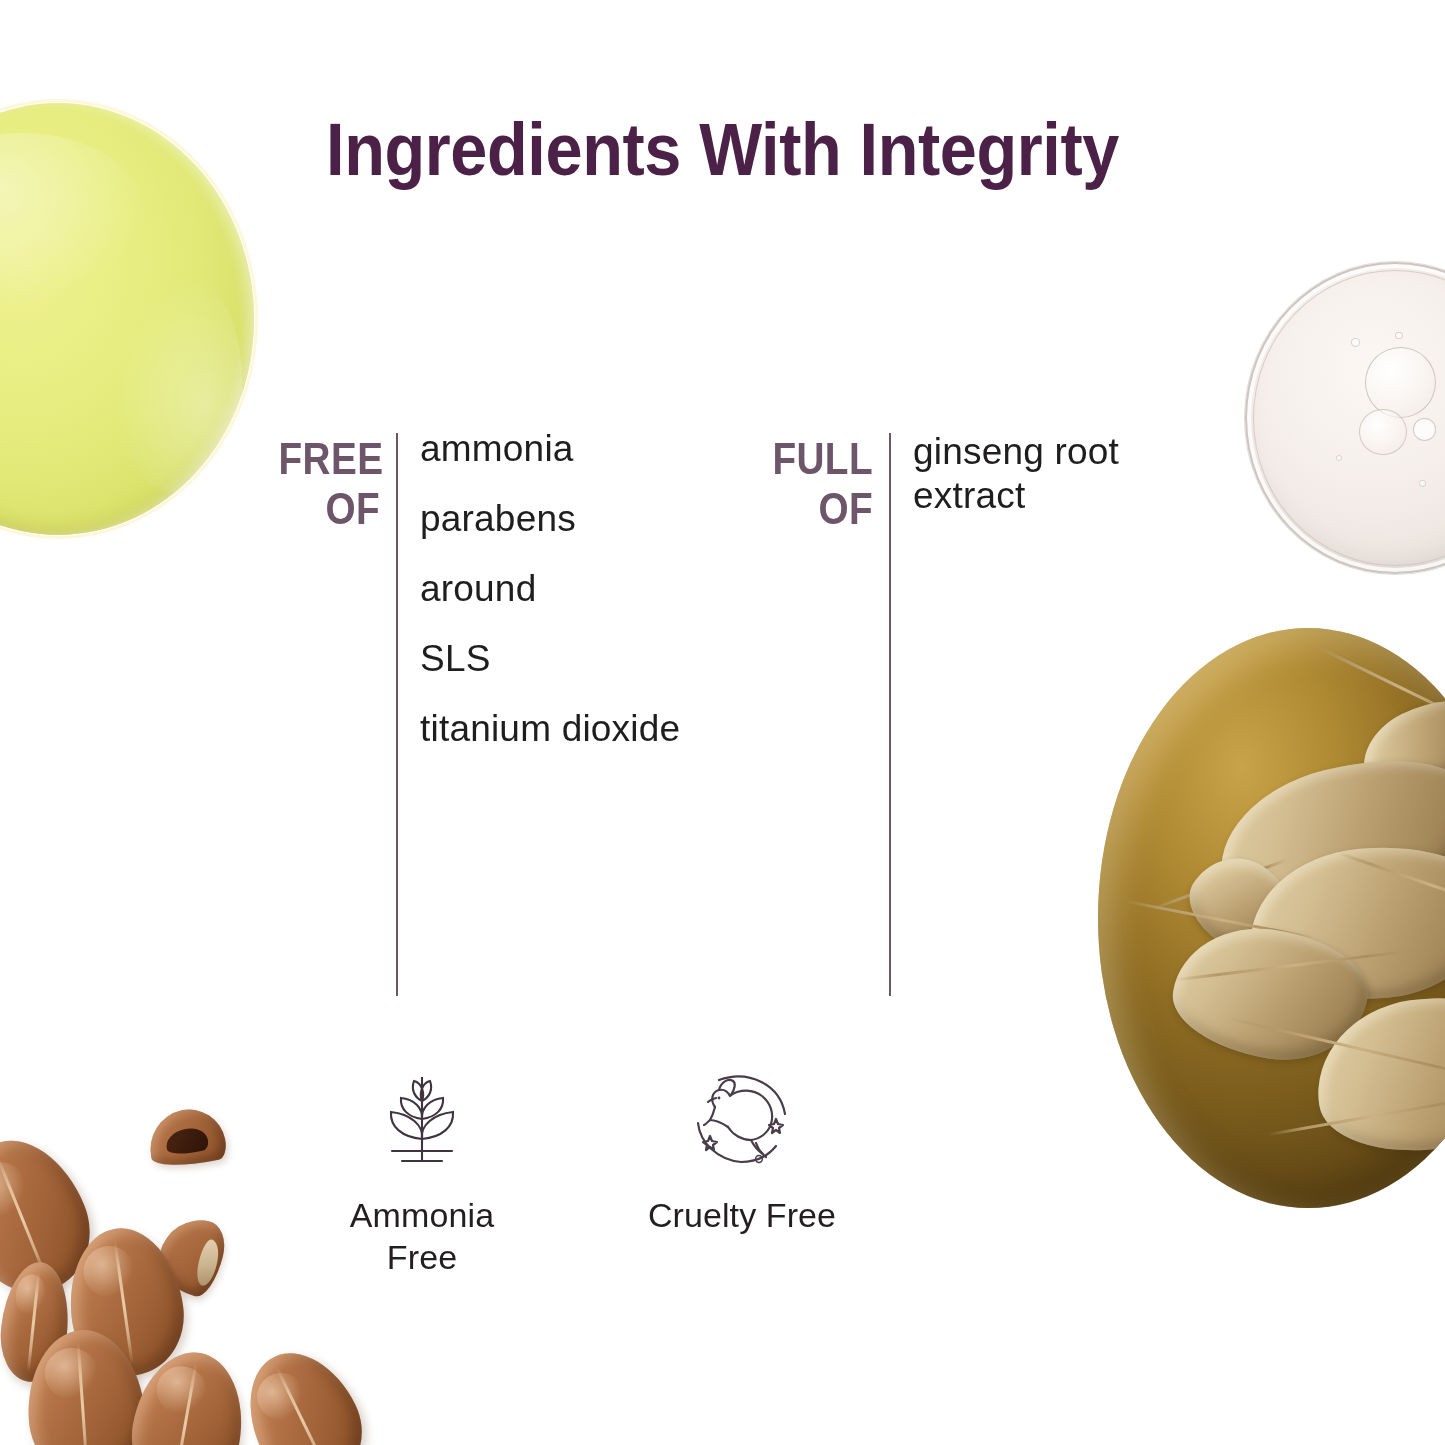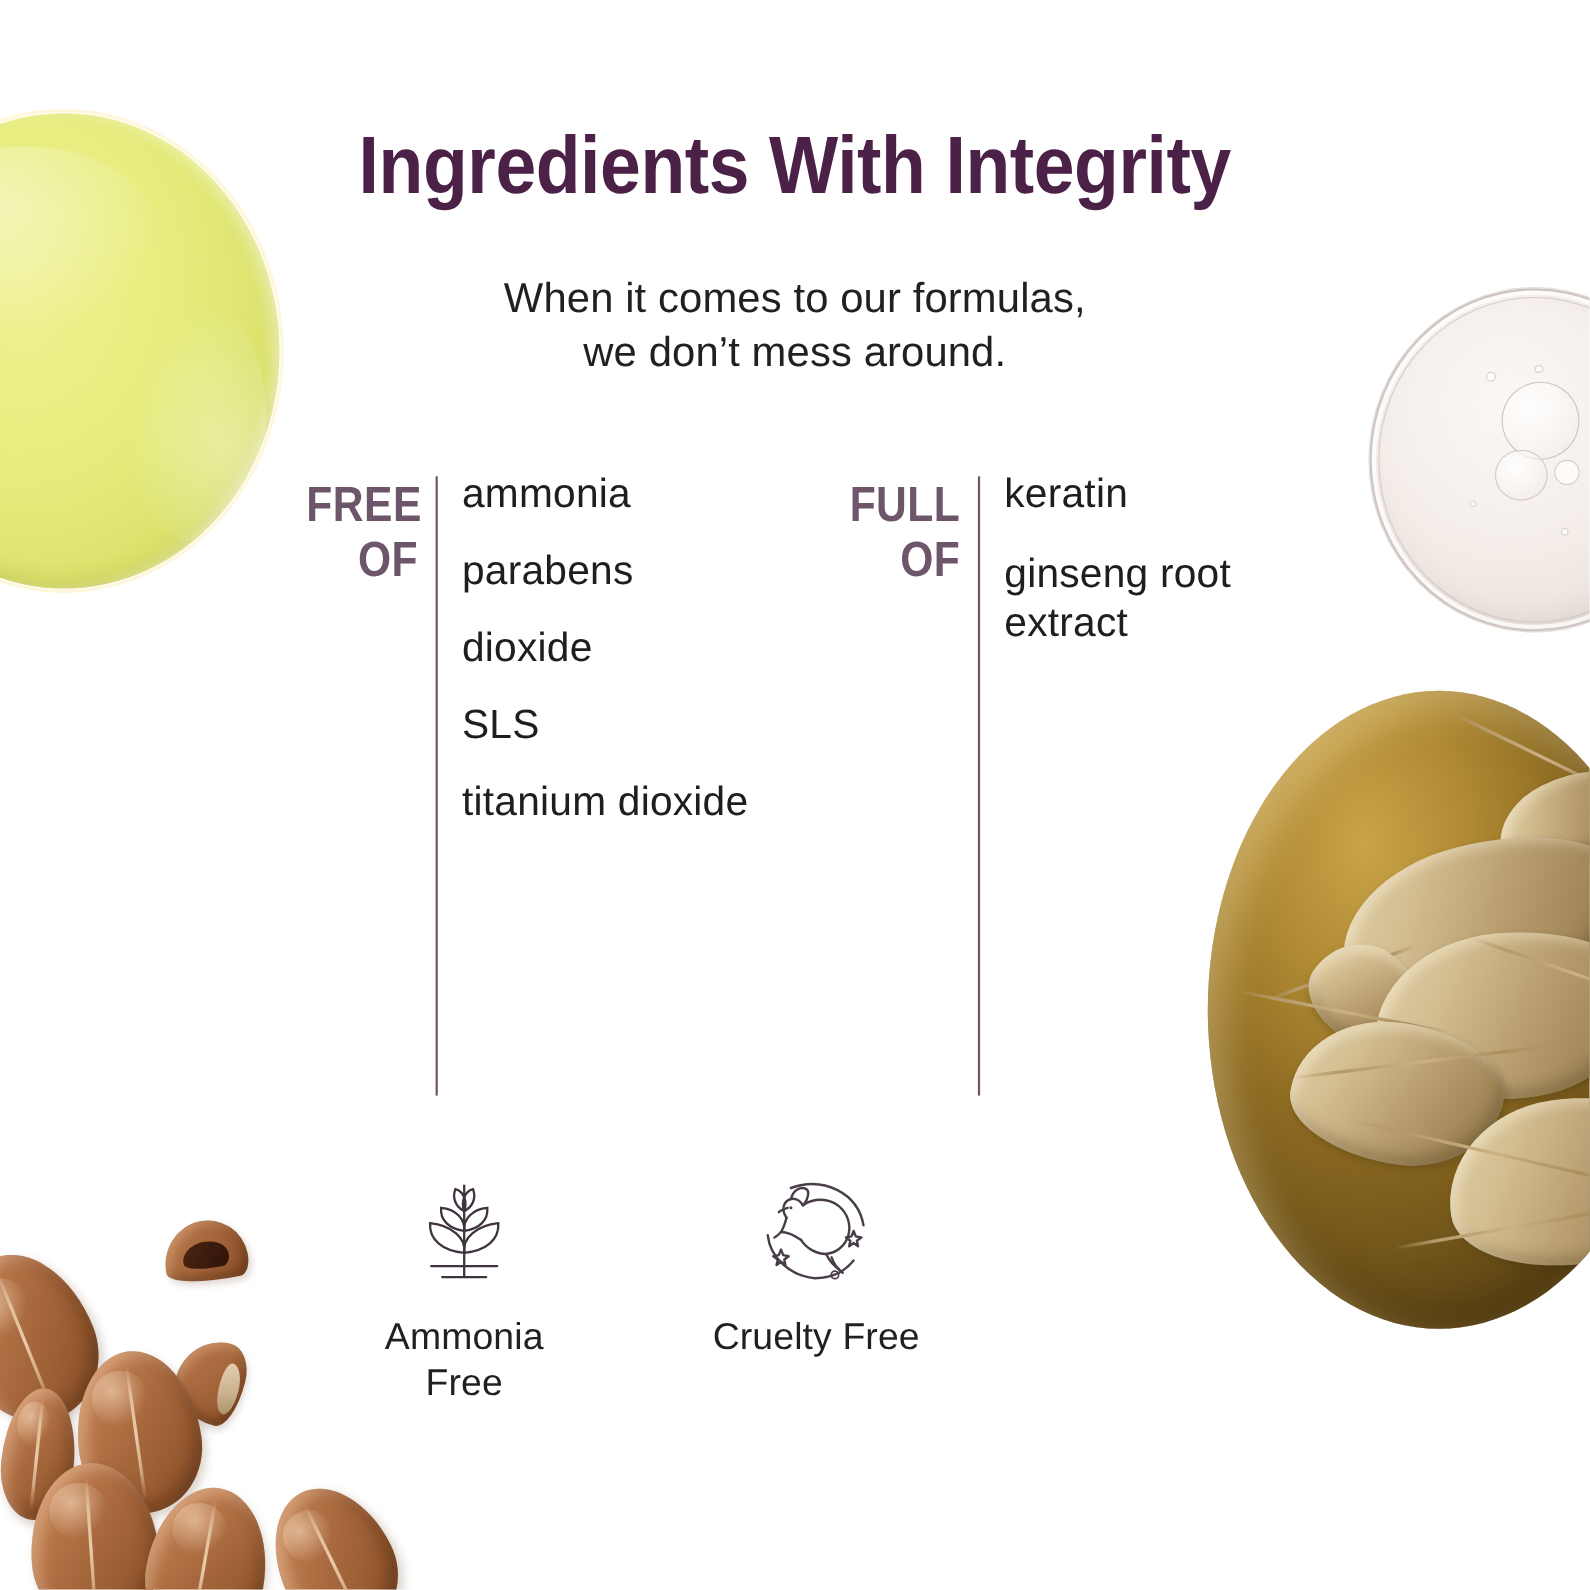--- a/index.html
+++ b/index.html
@@ -424,50 +424,45 @@
     </div>
   <div class="nut n4">
       <div class="nut-gloss"></div>
     </div>
   <div class="nut n5">
       <div class="nut-gloss"></div>
     </div>
 
   <h1 class="headline">Ingredients With Integrity</h1>
 
-  <p class="subhead">
-    <span class="ln">When it comes to our formulas,</span>
-    <span class="ln">we don’t mess around.</span>
-  </p>
 
   <div class="cols">
 
     <div class="col col-free">
       <div class="col-tag">
         <span class="tl">FREE</span>
         <span class="tl">OF</span>
       </div>
       <div class="col-rule"></div>
       <ul class="col-list">
         <li>ammonia</li>
         <li>parabens</li>
-        <li>dioxide</li>
+        <li>around</li>
         <li>SLS</li>
         <li>titanium dioxide</li>
       </ul>
     </div>
 
     <div class="col col-full">
       <div class="col-tag">
         <span class="tl">FULL</span>
         <span class="tl">OF</span>
       </div>
       <div class="col-rule"></div>
       <ul class="col-list">
-        <li>keratin</li>
         <li>ginseng root extract</li>
       </ul>
     </div>
 
   </div>
 
   <div class="badges">
 
     <div class="badge">
       <div class="badge-icon">

